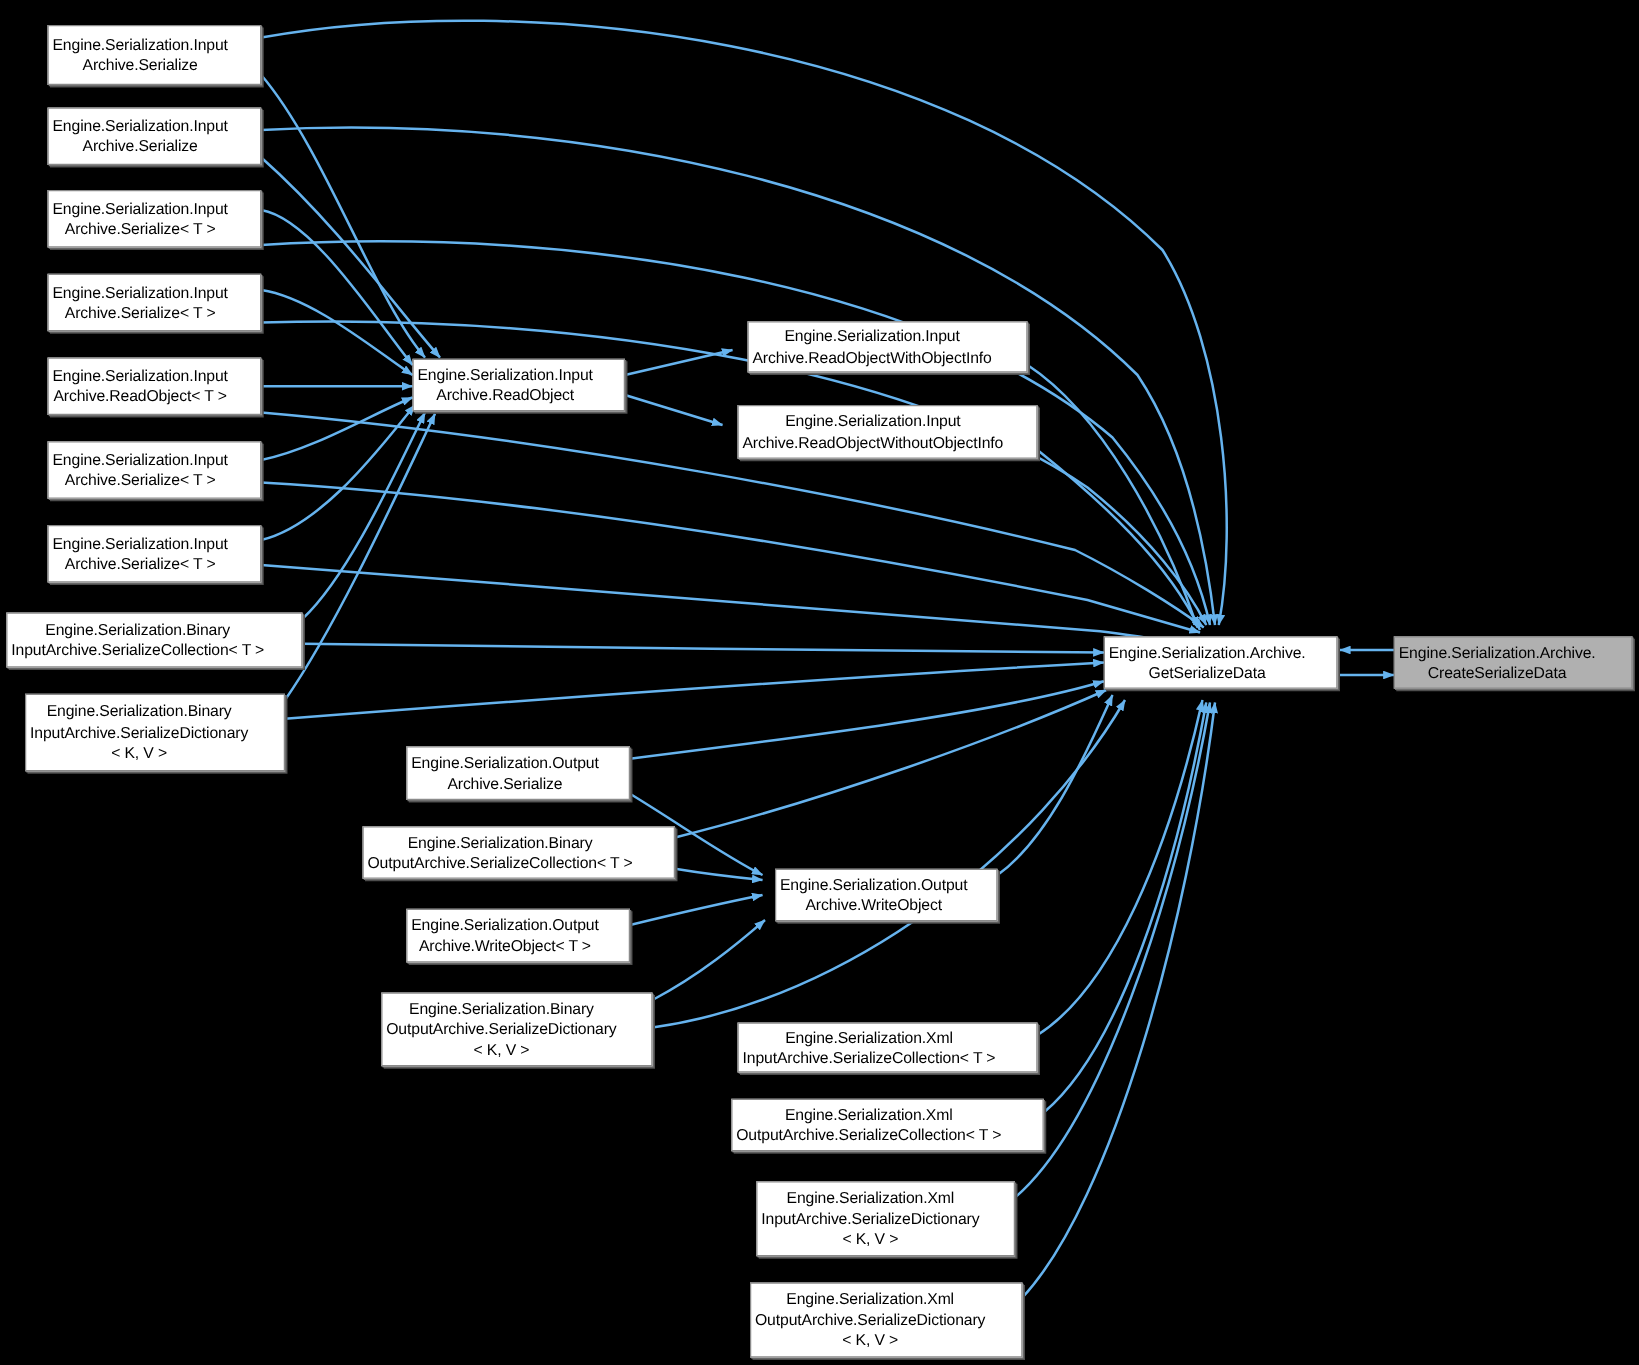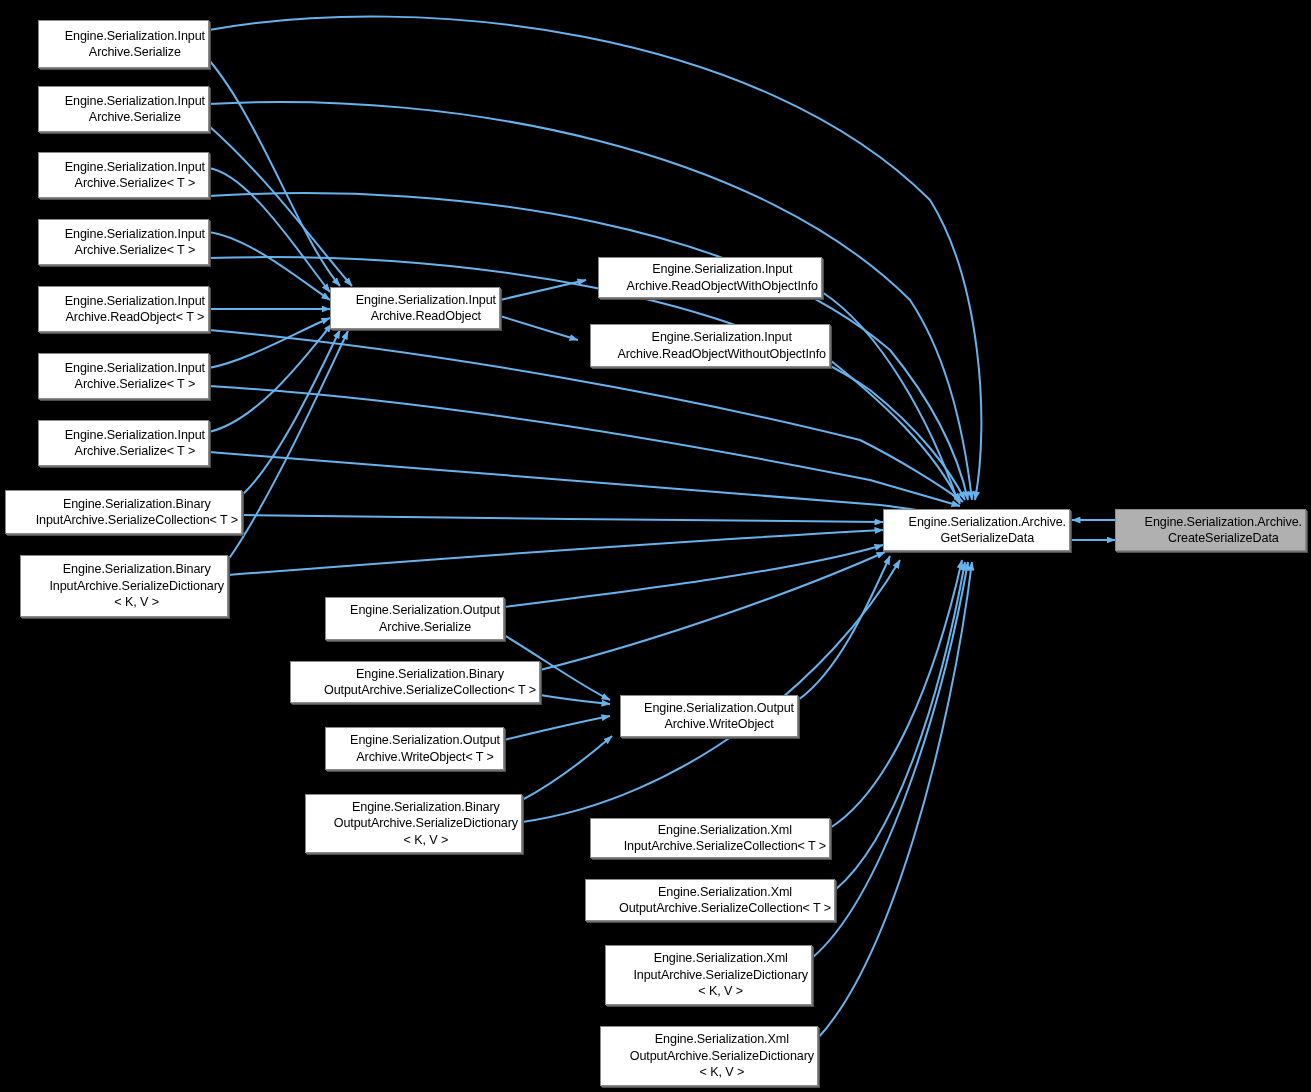--- a/index.html
+++ b/index.html
@@ -4,21 +4,21 @@
 <style>
   html,body{margin:0;padding:0;background:#000;}
   body{width:1311px;height:1092px;position:relative;overflow:hidden;
        font-family:"Liberation Sans","DejaVu Sans",sans-serif;}
   #graph{position:absolute;inset:0;width:1311px;height:1092px;}
   .edges{position:absolute;left:0;top:0;width:1311px;height:1092px;pointer-events:none;}
   .node{position:absolute;box-sizing:border-box;
         border:1px solid #8a8a8a;
         background:#fff;
         box-shadow:1px 1px 0 0 #707070, 2px 2px 0 0 #4d4d4d;
-        display:flex;align-items:center;justify-content:flex-end;
+        display:flex;align-items:center;justify-content:flex-start;
         text-align:center;color:#000;font-size:12.6px;line-height:16.5px;
         letter-spacing:-0.1px;}
   .node.current{background:#b0b0b0;}
   .node span{display:block;padding:0 3px;}
 </style>
 </head>
 <body>
 
 <div id="graph">
   <svg class="edges" viewBox="0 0 1311 1092" xmlns="http://www.w3.org/2000/svg">

